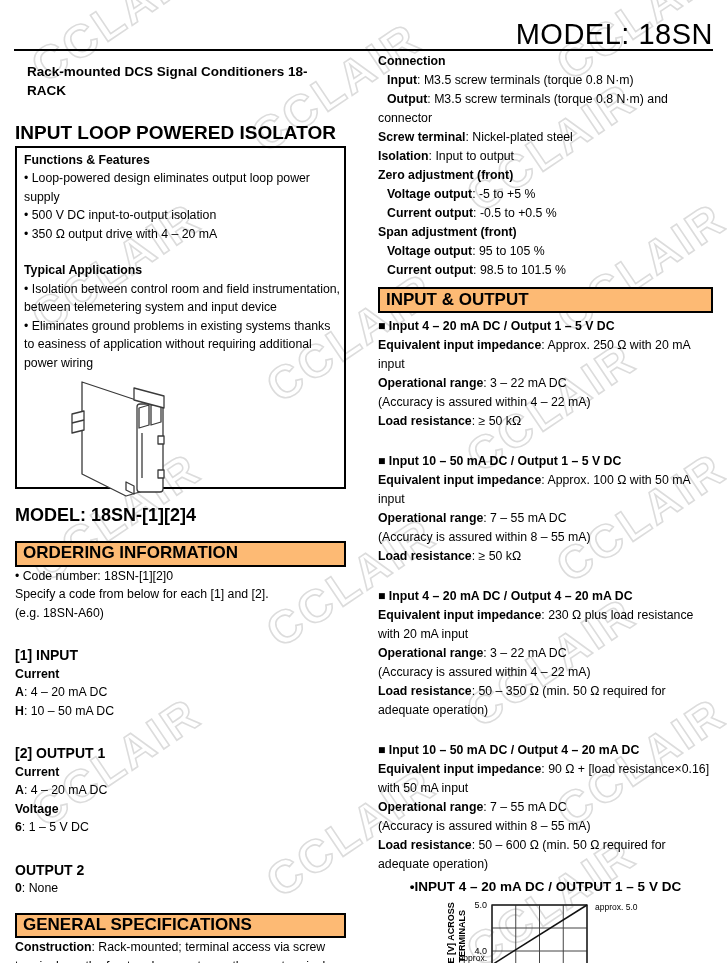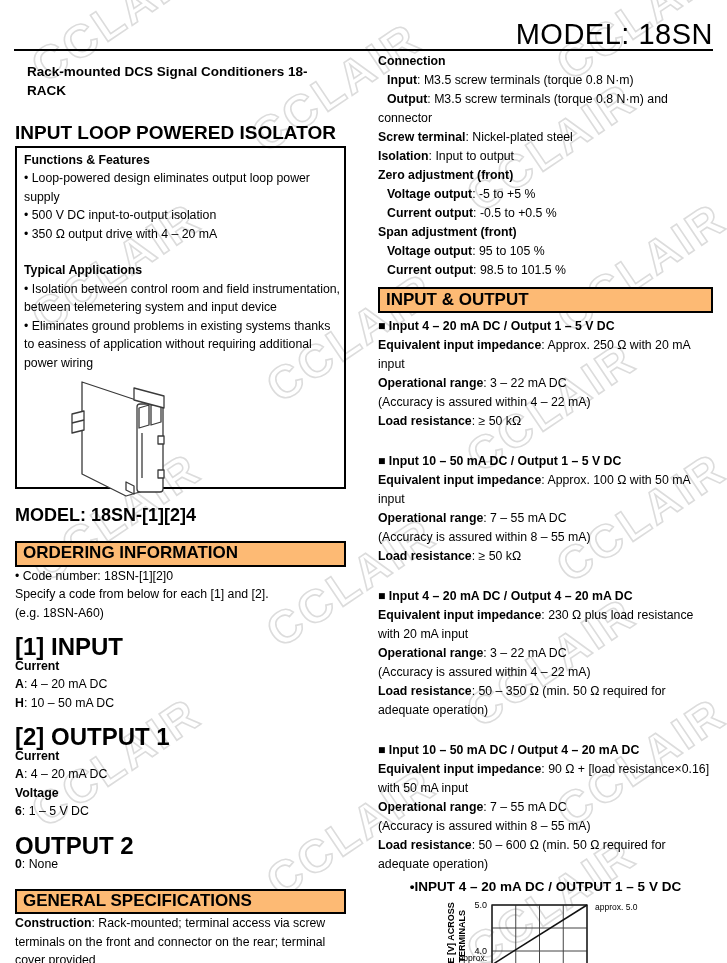--- a/index.html
+++ b/index.html
@@ -13,21 +13,21 @@
   .col-left{position:absolute;left:15px;top:55px;width:331px;font-size:12.3px;line-height:18.5px;}
   .col-right{position:absolute;left:378px;top:52px;width:335px;font-size:12.3px;line-height:19px;}
   .subtitle{font-weight:bold;font-size:13.5px;margin-top:8px;margin-left:12px;}
   .big-title{font-weight:bold;font-size:19px;margin-top:24px;}
   .features-box{border:2px solid #000;margin-top:3px;padding:3px 2px 0 7px;height:343px;box-sizing:border-box;}
   .bh{font-weight:bold;}
   .gap{height:18px;}
   .model-code{font-weight:bold;font-size:18px;margin-top:17px;}
   .bar{margin-top:17px;background:#fdba74;border:2px solid #000;font-weight:bold;font-size:17px;
        padding:1px 6px 2px 6px;}
-  .h2{font-weight:bold;font-size:24px;margin-top:16px;}
+  .h2{font-weight:bold;font-size:14px;margin-top:24px;}
   .h3{font-weight:bold;}
   .r .lb{font-weight:bold;}
   .ind{text-indent:9px;}
   .iosec{margin-top:21px;}
   .iosec .hd{font-weight:bold;}
   .graph-title{font-weight:bold;font-size:13.5px;margin-top:3px;text-align:center;}
   .graph-wrap{margin-left:38px;margin-top:2px;}
   .drawing{margin:6px 0 0 18px;}
   svg text{font-family:"Liberation Sans",sans-serif;}
 </style>

